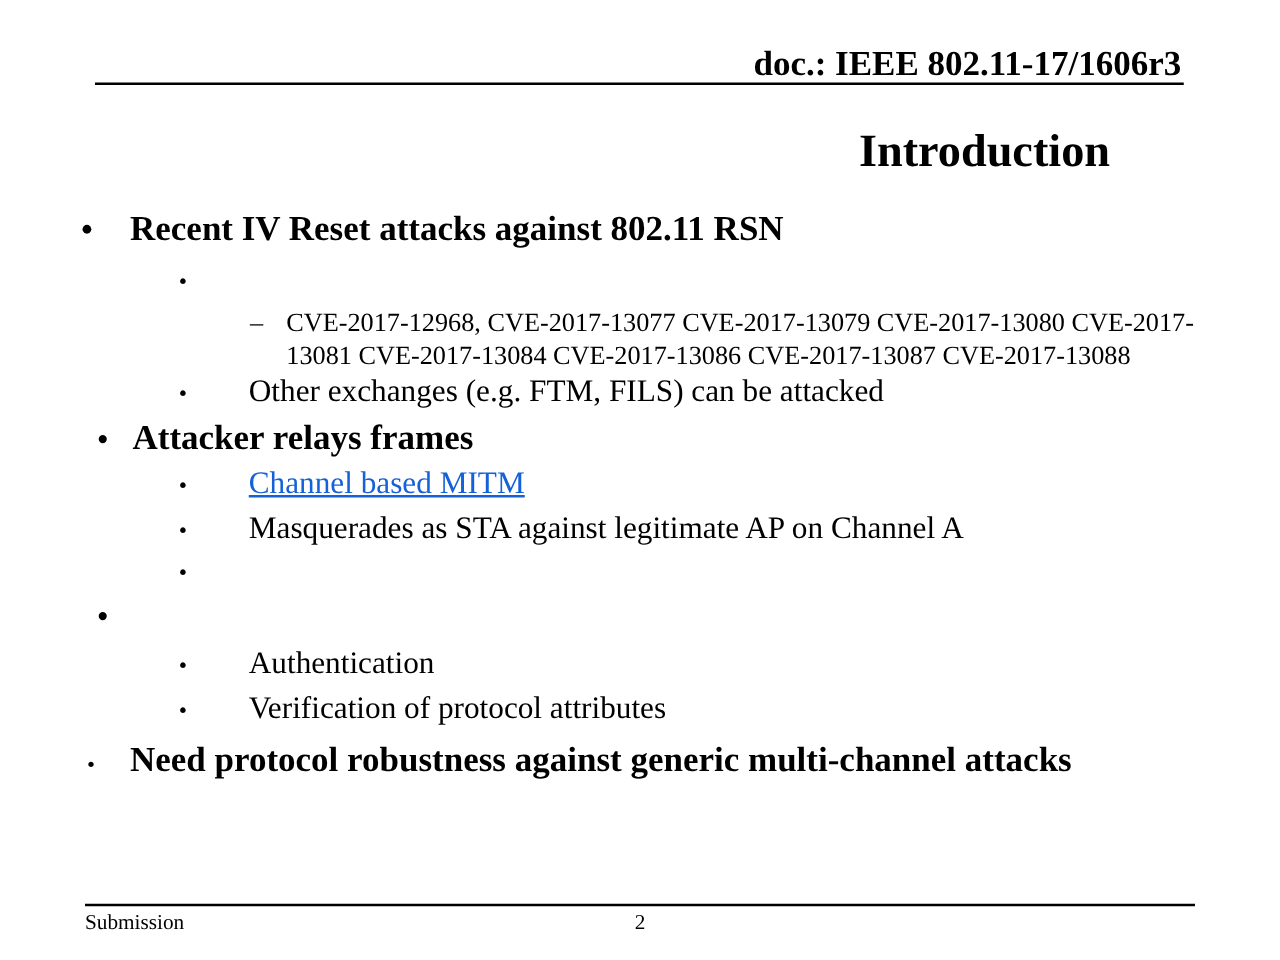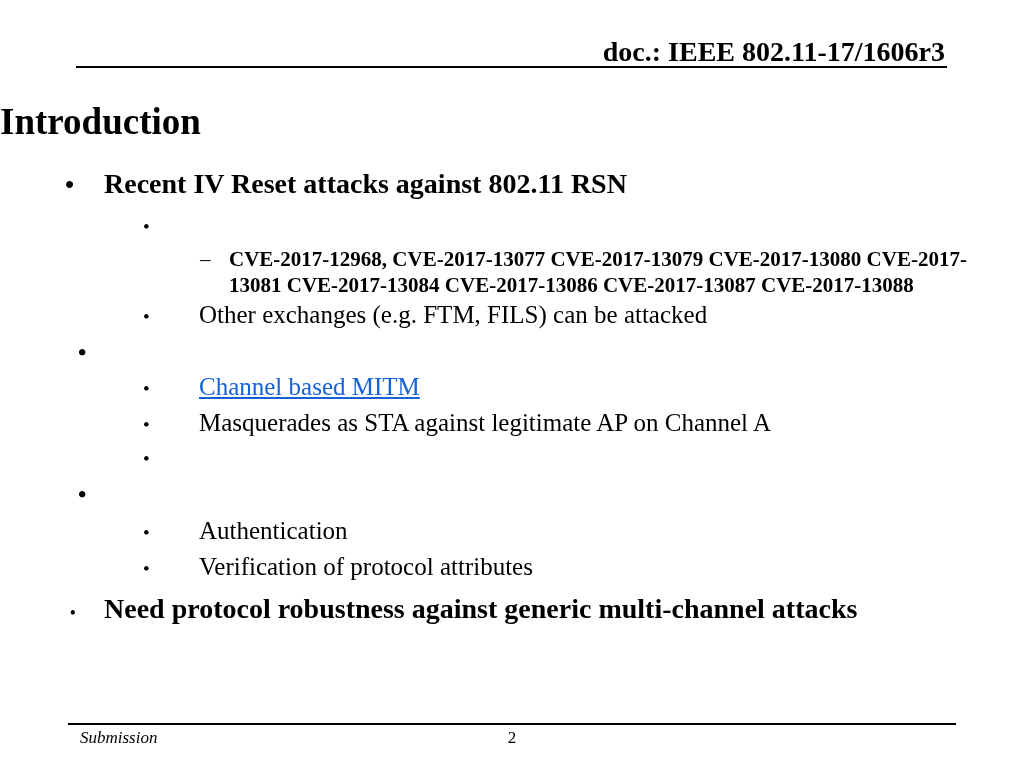--- a/index.html
+++ b/index.html
@@ -11,21 +11,21 @@
   .header-text {
     position:absolute; top:36px; right:79px;
     font-size:28px; font-weight:bold; white-space:nowrap;
   }
   .header-rule {
     position:absolute; top:66px; left:76px; width:871px; height:2px;
     background:#000;
   }
   .slide-title {
     position:absolute; top:100px; left:0; width:888px; margin:0;
-    text-align:left; font-size:37px; font-weight:bold;
+    text-align:right; font-size:37px; font-weight:bold;
   }
   .content { position:absolute; top:160px; left:0; width:1024px; }
   .li { display:flex; align-items:baseline; }
   .marker { flex:none; }
   .txt { flex:0 1 auto;margin-left:11px; }
 
   .l1  { font-size:28px; font-weight:bold; line-height:36px; padding-left:65px; margin-top:6px; }
   .l1 .marker  { width:28px; font-size:26px; }
 
   .l1b { font-size:28px; font-weight:bold; line-height:36px; padding-left:78px; }
@@ -33,32 +33,32 @@
 
   .l1c { font-size:28px; font-weight:bold; line-height:42px; padding-left:70px; margin-top:2px; }
   .l1c .marker { width:23px; font-size:16px; }
   .l1c .txt { max-width:820px; }
 
   .l2  { font-size:25px; font-weight:normal; line-height:34px; padding-left:143px; }
   .l2 .marker { width:45px; font-size:19px; }
 
   .l3  { font-size:21px; font-weight:normal; line-height:26px; padding-left:200px; margin-top:2px; }
   .l3 .marker { width:18px; }
-  .l3 .txt { max-width:760px;font-weight:bold; }
+  .l3 .txt { max-width:760px; }
 
   .mt7 { margin-top:7px; }
   .mt2 { margin-top:2px; }
 
   .link { color:var(--link-color,#1562D8); text-decoration:underline; cursor:pointer; }
 
   .footer-rule {
     position:absolute; top:723px; left:68px; width:888px; height:2px; background:#000;
   }
   .footer-left {
-    position:absolute; top:728px; left:80px; font-size:17px;font-style:italic;
+    position:absolute; top:728px; left:68px; font-size:17px;
   }
   .footer-page {
     position:absolute; top:728px; left:0; width:1024px; text-align:center; font-size:17px;
   }
 </style>
 </head>
 <body style="background: rgb(255, 255, 255); color: rgb(0, 0, 0);">
 
 <div class="header-text">doc.: IEEE 802.11-17/1606r3</div>
 <div class="header-rule"></div>
@@ -81,20 +81,21 @@
     <span class="txt">CVE-2017-12968, CVE-2017-13077 CVE-2017-13079 CVE-2017-13080 CVE-2017-13081 CVE-2017-13084 CVE-2017-13086 CVE-2017-13087 CVE-2017-13088</span>
   </div>
 
   <div class="li l2">
     <span class="marker">•</span>
     <span class="txt">Other exchanges (e.g. FTM, FILS) can be attacked</span>
   </div>
 
   <div class="li l1b">
     <span class="marker">•</span>
+    <span class="txt">Attacker relays frames</span>
   </div>
 
   <div class="li l2">
     <span class="marker">•</span>
     <span class="txt link">Channel based MITM</span>
   </div>
 
   <div class="li l2">
     <span class="marker">•</span>
     <span class="txt">Masquerades as STA against legitimate AP on Channel A</span>

